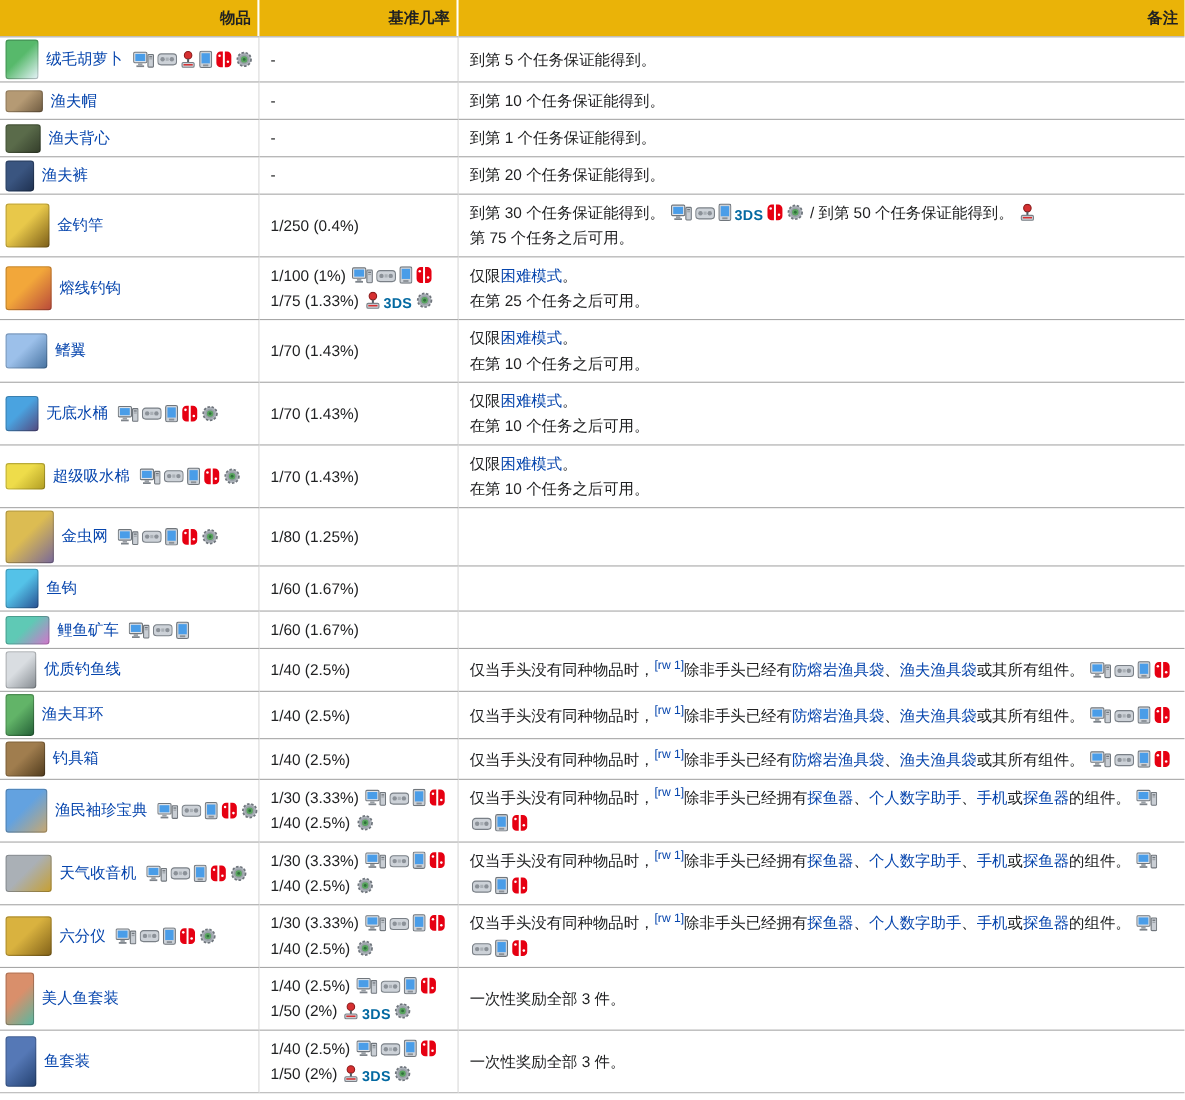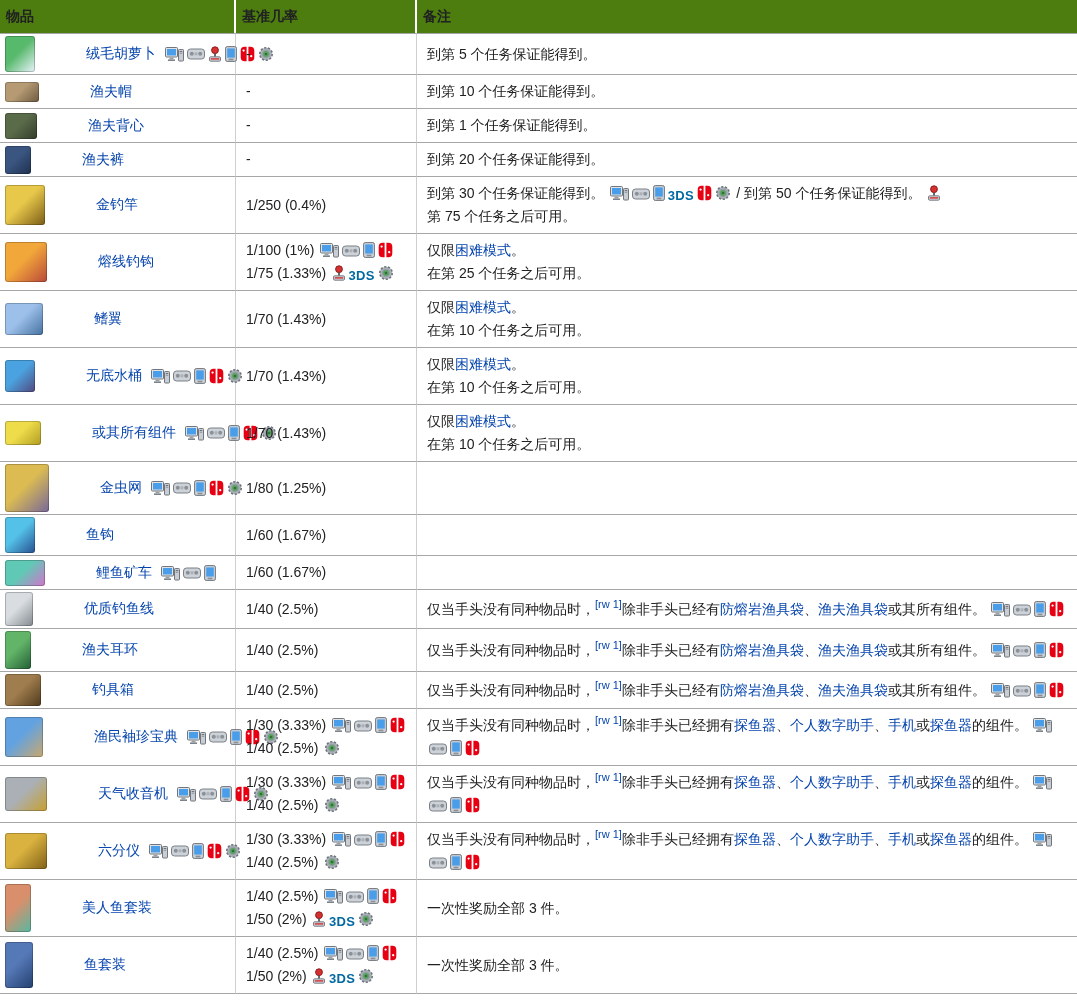--- a/index.html
+++ b/index.html
@@ -4,44 +4,44 @@
 <style>
   html,body{margin:0;padding:0;background:#fff;}
   body{
     width:1077px;
     color:#202122;
     font-family:"Liberation Sans","DejaVu Sans",sans-serif;
     font-size:14px;
   }
   table{width:1077px;border-collapse:separate;border-spacing:0;table-layout:fixed;}
   thead th{
-    background:#4d7c0f;
+    background:#eab308;
     height:33px;
     font-weight:bold;
-    text-align:left;
+    text-align:right;
     padding:0 6px;
     font-size:14px;
   }
   thead th.c1{width:222px;border-right:2px solid #fff;}
   thead th.c2{width:167px;border-right:2px solid #fff;}
   tbody td{
     border-top:1px solid #a7a7a7;
     vertical-align:middle;
     background:#fff;
   }
   tbody tr:last-child td{border-bottom:1px solid #a7a7a7;}
   td.item-cell,td.chance-cell{border-right:1px solid #cfcfcf;}
   td.item-cell{padding:2px 4px 2px 5px;}
   td.chance-cell{padding:5px 6px 5px 10px;}
   td.notes-cell{padding:5px 6px 5px 10px;}
   .itemwrap{display:flex;align-items:center;gap:7px;}
   .sprite{flex:0 0 auto;border-radius:3px;box-shadow:inset 0 0 0 1px rgba(0,0,0,.22);}
   .line{line-height:23px;}
   .wlink{color:#0645ad;text-decoration:none;cursor:pointer;}
-  .item-link{white-space:nowrap;margin-left:44px;}
+  .item-link{white-space:nowrap;}
   .picon{display:inline-block;vertical-align:-3px;margin:0 1.5px;line-height:0;}
   sup.ref{font-size:11px;line-height:0;vertical-align:super;}
   sup.ref a{color:#0645ad;text-decoration:none;margin-top:23px;}
   .n3ds{color:#0369a1;font-weight:bold;font-size:13px;letter-spacing:.3px;line-height:16px;display:inline-block;vertical-align:1px;}
   .iconrow{display:inline-flex;align-items:center;}
 </style>
 </head>
 <body>
 
 <table>
@@ -305,21 +305,21 @@
         </td>
         <td class="notes-cell">
           <div class="line"><span>仅限</span><a class="wlink">困难模式</a><span>。</span></div>
           <div class="line"><span>在第 10 个任务之后可用。</span></div>
         </td>
       </tr>
       <tr>
         <td class="item-cell">
           <div class="itemwrap">
             <div class="sprite" style="width: 36px; height: 24px; background: linear-gradient(135deg, rgb(238, 220, 74) 0%, rgb(238, 220, 74) 45%, rgb(176, 156, 34) 100%);"></div>
-            <a class="wlink item-link">或其所有组件</a>
+            <a class="wlink item-link">超级吸水棉</a>
             <span class="iconrow">
               <span class="picon"><svg width="19" height="16" viewBox="0 0 19 16">
                   <rect x="0.5" y="1.5" width="12" height="9.5" rx="1" fill="#dfe3e8" stroke="#70767c"></rect>
                   <rect x="2" y="3" width="9" height="6.5" fill="#4a9de8"></rect>
                   <rect x="4.5" y="11.5" width="4" height="1.8" fill="#9aa0a6"></rect>
                   <rect x="3" y="13.4" width="7" height="1.6" fill="#7d838a"></rect>
                   <rect x="13.5" y="3.5" width="5" height="11.5" rx="0.8" fill="#c9ced4" stroke="#70767c"></rect>
                   <rect x="14.7" y="5" width="2.6" height="1.2" fill="#70767c"></rect>
                   <rect x="14.7" y="7" width="2.6" height="1" fill="#9aa0a6"></rect>
                 </svg></span>

